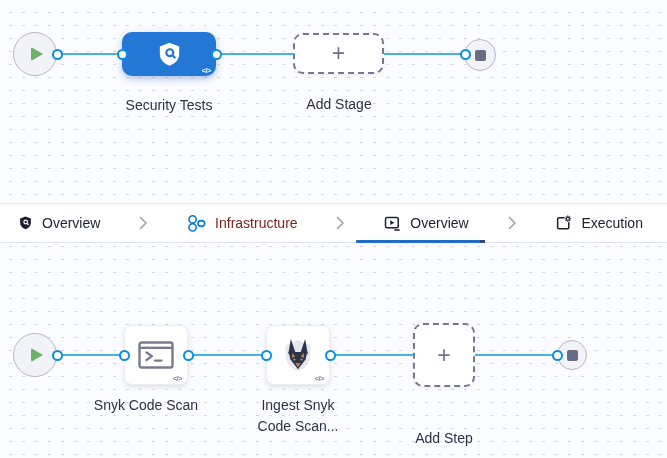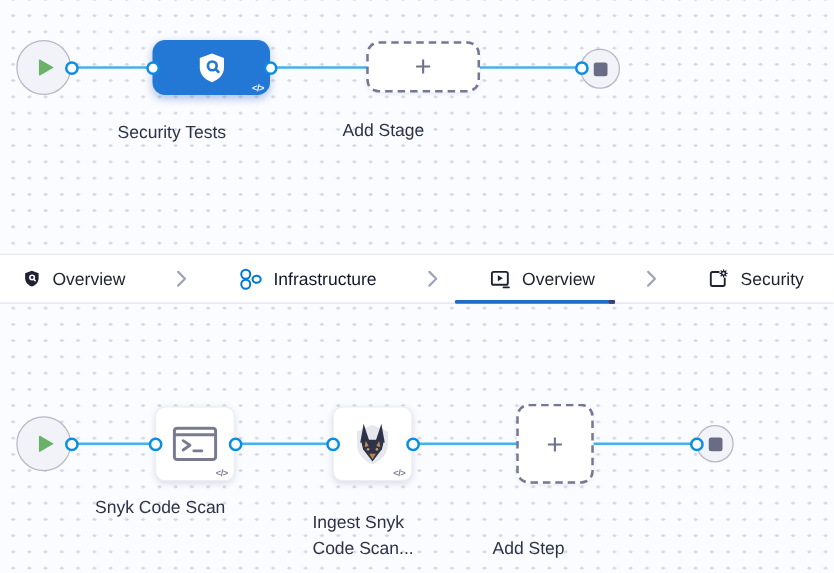--- a/index.html
+++ b/index.html
@@ -24,27 +24,27 @@
 
   .stage-node { position:absolute; left:122px; top:32px; width:94px; height:44px; border-radius:10px; background:#2478d5; box-shadow:0 3px 7px rgba(35,90,185,0.35); z-index:3; display:flex; align-items:center; justify-content:center; }
   .code-glyph { position:absolute; right:5px; bottom:1px; font-size:7.5px; letter-spacing:-0.5px; color:rgba(255,255,255,0.95); font-weight:bold; }
   .code-glyph.gray { color:#80839a; }
 
   .step-node { position:absolute; width:64px; height:60px; background:#fff; border:1px solid #eceef4; border-radius:8px; box-shadow:0 2px 5px rgba(120,125,150,0.22); z-index:3; display:flex; align-items:center; justify-content:center; }
 
   .add-node { position:absolute; background:#fff; border:2px dashed #757894; z-index:3; display:flex; align-items:center; justify-content:center; box-shadow:0 1px 3px rgba(120,125,150,0.12); }
   .plus { font-size:23px; font-weight:300; color:#6e7190; line-height:1; }
 
-  .node-label { position:absolute; font-size:14px; font-weight:500; color:#2c3247; line-height:1.5; z-index:3; }
+  .node-label { position:absolute; text-align:center; font-size:14px; font-weight:500; color:#2c3247; line-height:1.5; z-index:3; }
 
   .tabbar { position:absolute; top:203px; left:0; width:667px; height:40px; background:#fff;
     border-top:1px solid #e5e7ef; border-bottom:1px solid #dfe1eb; display:flex; align-items:center;
     justify-content:space-between; padding:0 24px 0 18px; z-index:5; }
   .tab { position:relative; height:100%; display:flex; align-items:center; gap:9px; font-size:14px; font-weight:500; color:#1d2130; cursor:pointer; }
-  .tab.blue { color:#0f172a; }
+  .tab.blue { color:#7f1d1d; }
   .tab-underline { position:absolute; left:-28px; right:-16px; bottom:-1px; height:3px; background:#1f6dc6; border-radius:1px; }
   .tab-underline::after { content:""; position:absolute; right:0; top:0; width:5px; height:3px; background:#3a4273; border-radius:1px; }
   .chev { display:flex; align-items:center; }
 </style>
 </head>
 <body>
 
 <div class="page dots">
 
   <div class="canvas canvas-top">
@@ -60,21 +60,21 @@
         <circle cx="12.3" cy="10.4" r="3.1" fill="none" stroke="#2478d5" stroke-width="1.9"></circle>
         <path d="M14.8 12.9 L16.7 14.7" stroke="#2478d5" stroke-width="1.9" stroke-linecap="round"></path>
       </svg>
       <span class="code-glyph">&lt;/&gt;</span>
     </div>
     <div class="node-label" style="left:94px; top:95px; width:150px;">Security Tests</div>
 
     <div class="add-node" style="left:293px; top:33px; width:91px; height:41px; border-radius:10px;">
       <span class="plus">+</span>
     </div>
-    <div class="node-label" style="left:274px; top:94px; width:100px;">Add Stage</div>
+    <div class="node-label" style="left:289px; top:94px; width:100px;">Add Stage</div>
 
     <div class="node-circle" style="left:464px; top:39px; width:32px; height:32px;">
       <div class="stop-sq"></div>
     </div>
 
     <div class="conn-dot" style="left:52px; top:48.5px;"></div>
     <div class="conn-dot" style="left:116.5px; top:48.5px;"></div>
     <div class="conn-dot" style="left:210.5px; top:48.5px;"></div>
     <div class="conn-dot" style="left:459.5px; top:49px;"></div>
   </div>
@@ -134,21 +134,21 @@
           <path d="M13.6 0.9 V1.7"></path>
             <path d="M13.6 6.1 V6.9"></path>
             <path d="M10.6 3.9 H11.4"></path>
             <path d="M15.8 3.9 H16.6"></path>
           <path d="M11.5 1.8 L12.1 2.4"></path>
             <path d="M15.1 5.4 L15.7 6"></path>
             <path d="M15.7 1.8 L15.1 2.4"></path>
             <path d="M12.1 5.4 L11.5 6"></path>
         </g>
       </svg>
-      <span>Security</span>
+      <span>Execution</span>
     </div>
   </div>
 
   <div class="canvas canvas-bottom">
     <div class="flow-line" style="left:35px; top:111px; width:537px;"></div>
 
     <div class="node-circle" style="left:13px; top:90px; width:44px; height:44px;">
       <div class="play-tri"></div>
     </div>
 
@@ -170,21 +170,21 @@
         <path d="M26 2 L21 17 L29 19 Z" fill="#2e3349"></path>
         <path d="M7.5 16.5 L28.5 16.5 L26.5 25 L18 36 L9.5 25 Z" fill="#2e3349"></path>
         <path d="M12 17.5 L14.5 22 L11 23 Z" fill="#bf9058"></path>
         <path d="M24 17.5 L21.5 22 L25 23 Z" fill="#bf9058"></path>
         <circle cx="14" cy="25" r="1.2" fill="#c9995e"></circle>
         <circle cx="22" cy="25" r="1.2" fill="#c9995e"></circle>
         <path d="M15 29 L21 29 L18 34 Z" fill="#b8844c"></path>
       </svg>
       <span class="code-glyph gray">&lt;/&gt;</span>
     </div>
-    <div class="node-label" style="left:250px; top:164px; width:96px;">Ingest Snyk Code Scan...</div>
+    <div class="node-label" style="left:250px; top:152px; width:96px;">Ingest Snyk Code Scan...</div>
 
     <div class="add-node" style="left:413px; top:80px; width:62px; height:64px; border-radius:10px;">
       <span class="plus">+</span>
     </div>
     <div class="node-label" style="left:394px; top:151px; width:100px;margin-top:34px;">Add Step</div>
 
     <div class="node-circle" style="left:557px; top:97px; width:30px; height:30px;">
       <div class="stop-sq"></div>
     </div>
 

